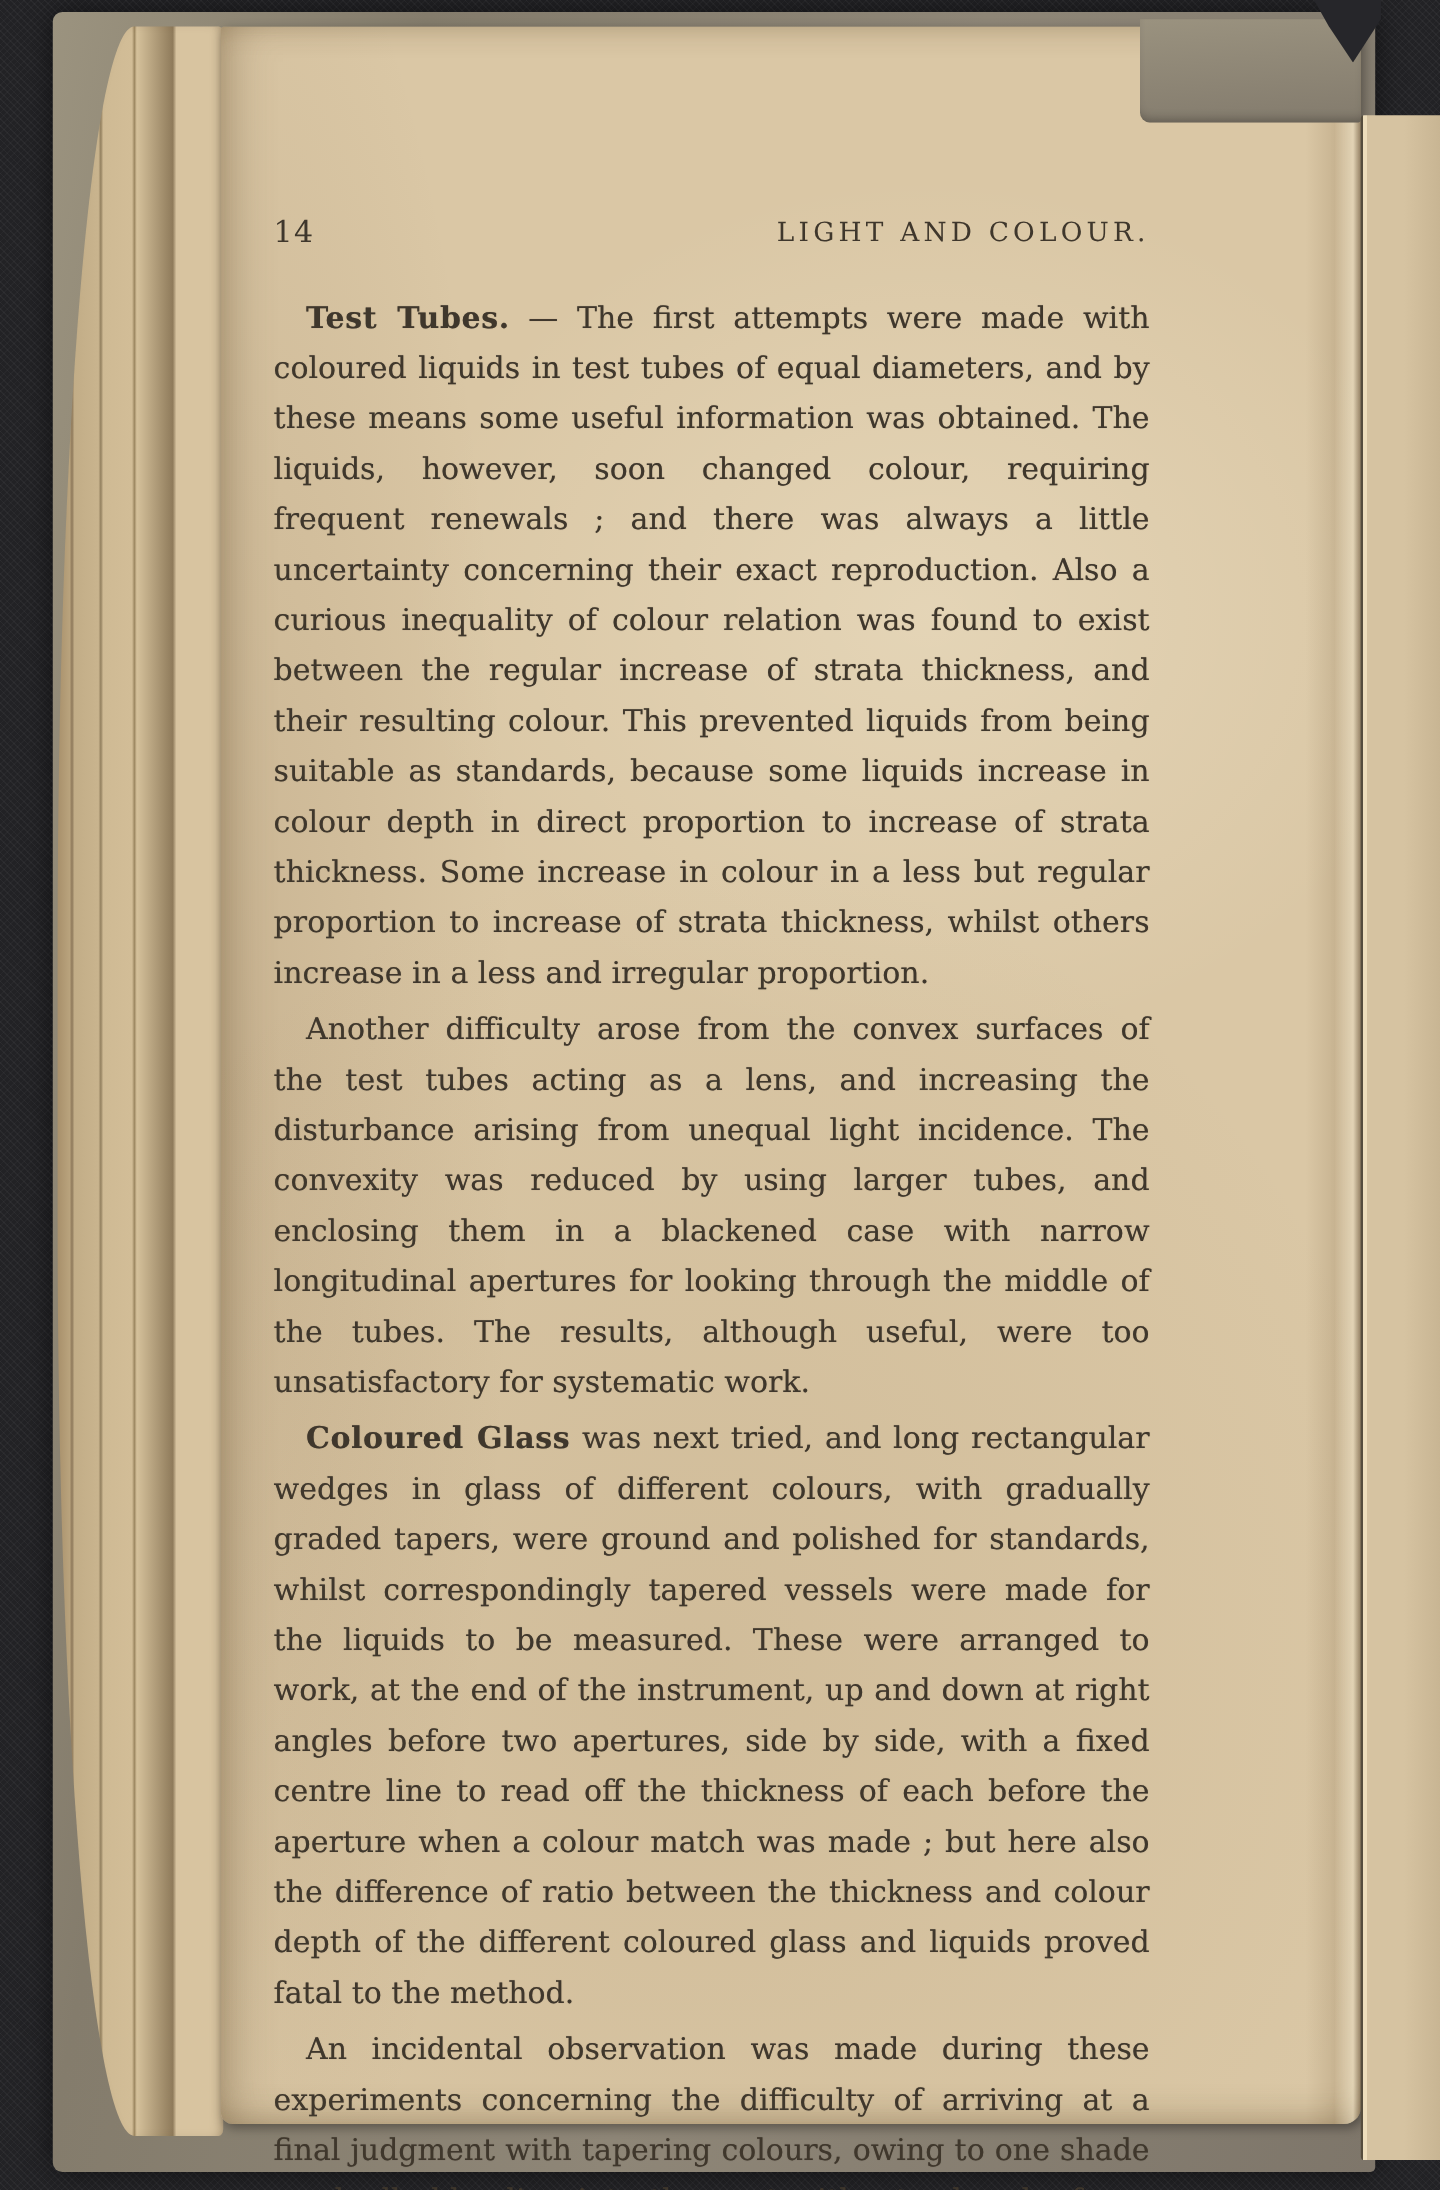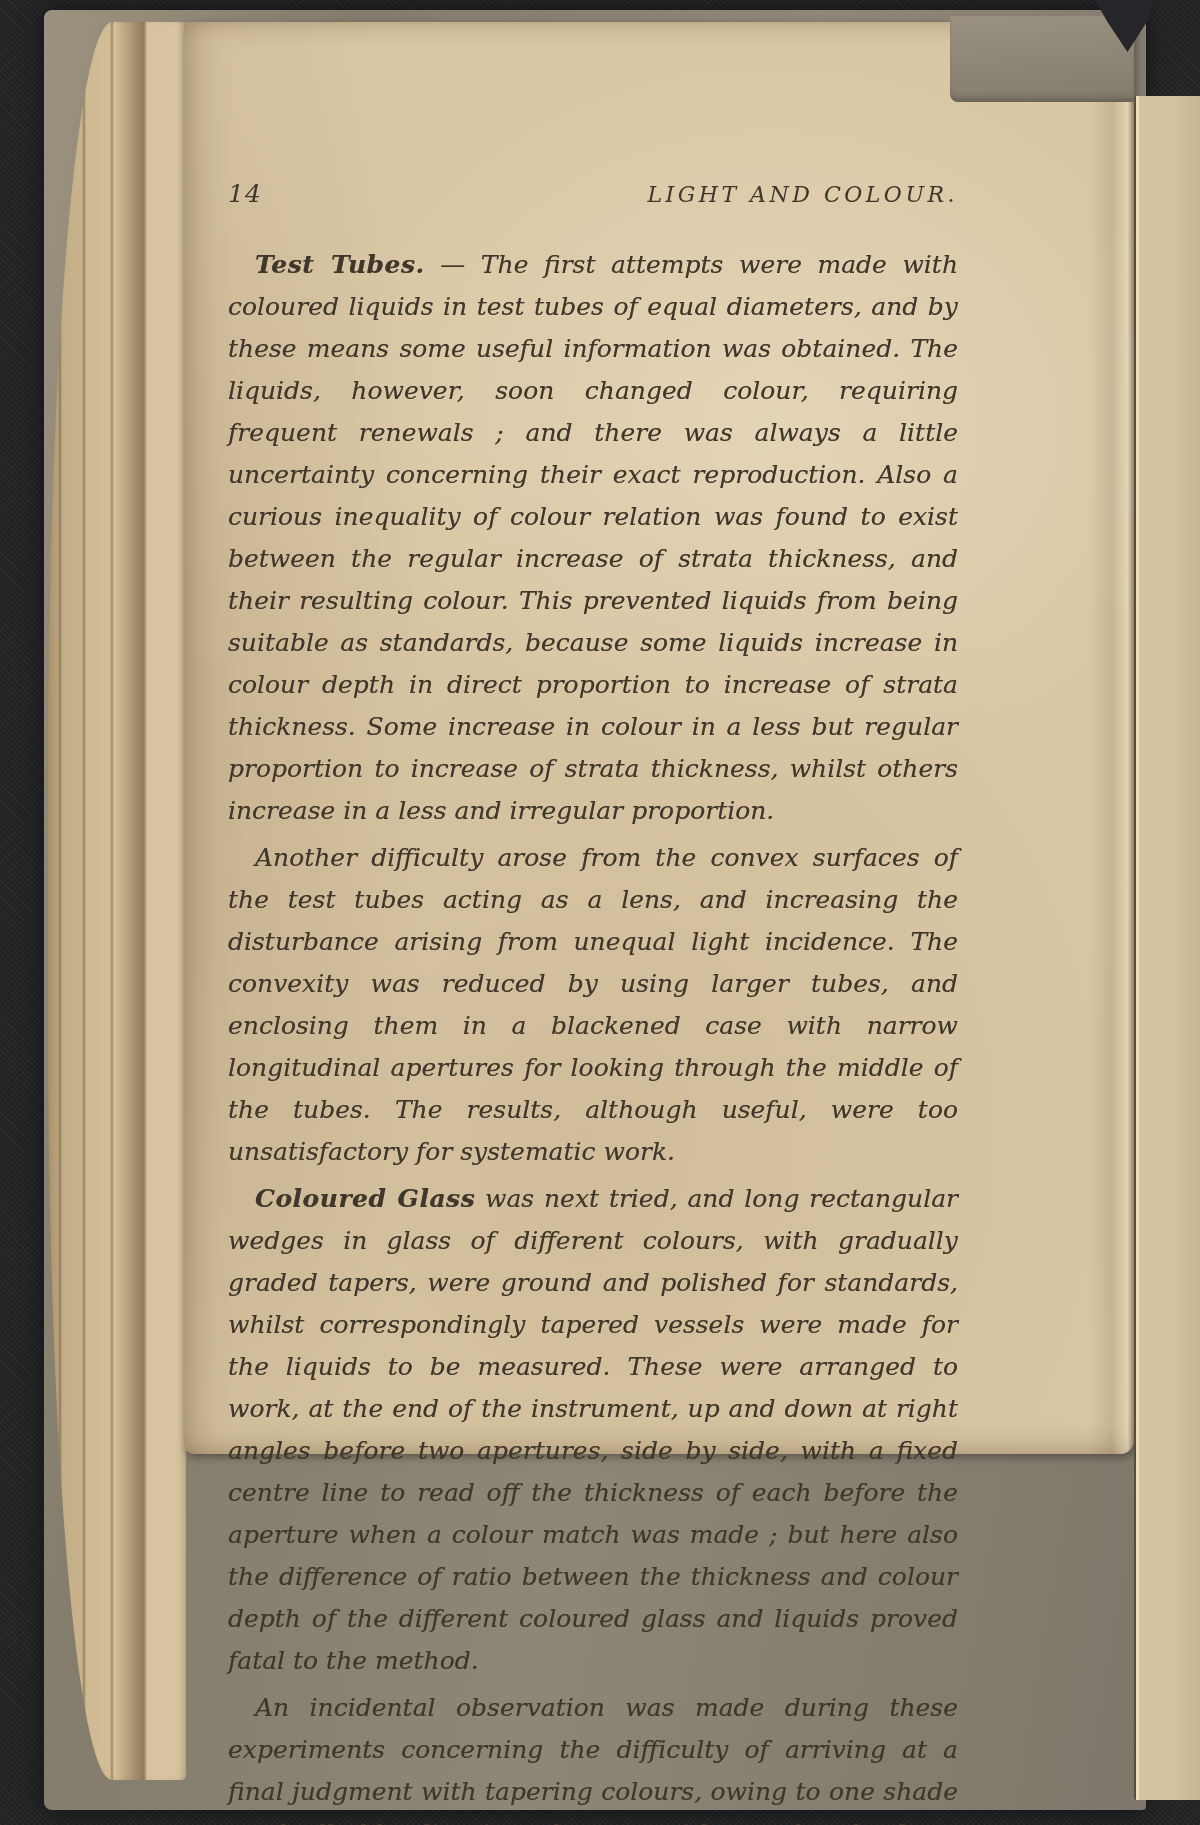--- a/index.html
+++ b/index.html
@@ -28,34 +28,33 @@
     background:linear-gradient(90deg,
       #a8906b 0px,#b9a37d 10px,#8d785a 12px,
       #c2ad87 14px,#c9b48e 34px,#93805f 36px,
       #cfba94 38px,#d2bd97 62px,#9d8862 64px,
       #d5c19b 66px,#8f7b5b 96px,#d8c4a0 99px,#d8c4a0 138px);
     box-shadow:inset -6px 0 10px -6px rgba(90,70,45,.5);
   }
 
   
   .main-page{
-    position:absolute;left:184px;top:22px;width:950px;height:1432px;
+    position:absolute;left:184px;top:22px;width:950px;height:1748px;
     background-color:var(--page-beige,#dac7a5);
     background-image:
       radial-gradient(ellipse 620px 520px at 62% 28%, rgba(255,248,228,.28), transparent 70%),
       radial-gradient(ellipse 850px 950px at 42% 78%, rgba(125,95,55,.10), transparent 72%),
       radial-gradient(ellipse 300px 1400px at 2% 50%, rgba(120,90,55,.16), transparent 75%);
     border-radius:3px 10px 14px 10px;
     box-shadow:
       inset 22px 0 38px -16px rgba(100,78,48,.42),
       inset -12px 0 26px -14px rgba(100,78,48,.32),
       inset 0 -20px 32px -20px rgba(100,78,48,.30),
       inset 0 16px 26px -18px rgba(100,78,48,.22),
       2px 3px 9px rgba(0,0,0,.35);
-    font-style: italic;
   }
   
   .page-curl{
     position:absolute;right:0;top:0;width:46px;height:100%;
     background:linear-gradient(90deg, transparent 0%, rgba(110,85,50,.16) 52%, rgba(248,238,212,.48) 86%, rgba(82,62,38,.42) 100%);
     border-radius:0 10px 14px 0;
   }
 
   
   .corner-patch{

